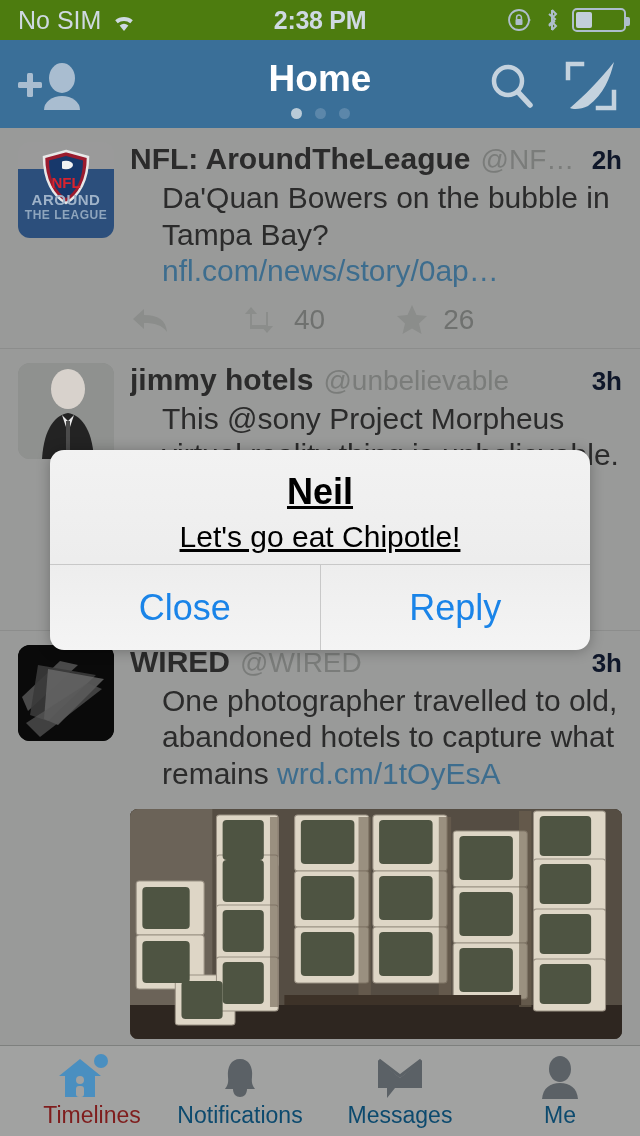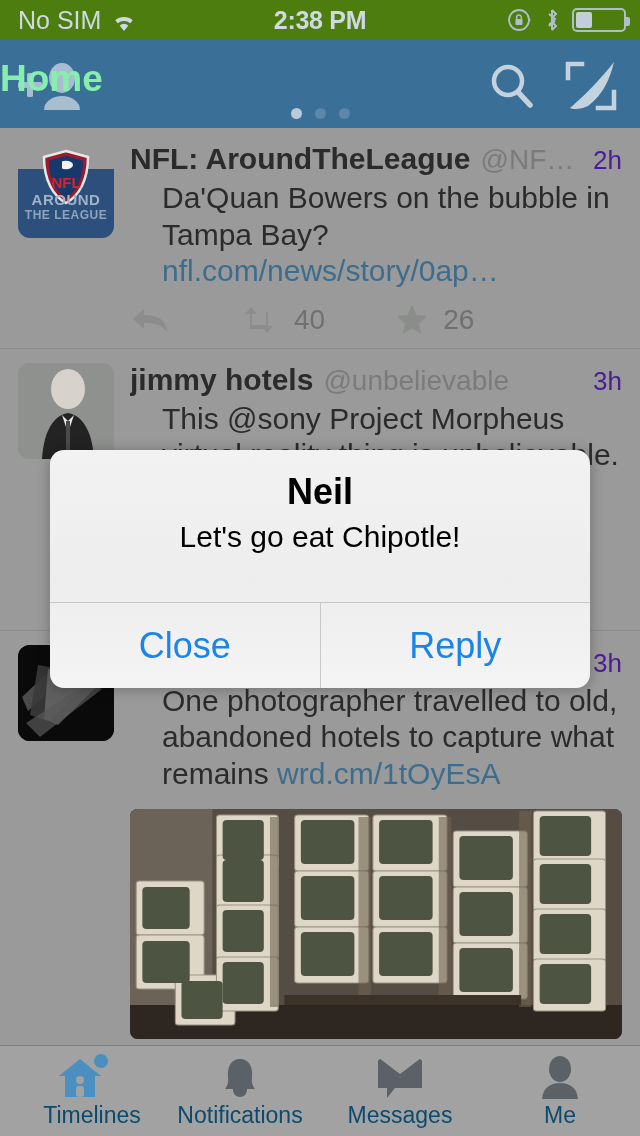--- a/index.html
+++ b/index.html
@@ -81,21 +81,22 @@
     position: absolute;
     top: 40px; left: 0;
     width: 640px;
     height: 88px;
     background: #3a6f98;
   }
   #nav-title {
     position: absolute;
     left: 0; right: 0;
     top: 18px;
-    color: #86efac;
+    text-align: center;
+    color: #ffffff;
     font-size: 37px;
     font-weight: bold;
   }
   #page-dots {
     position: absolute;
     left: 0; right: 0;
     top: 68px;
     display: flex;
     justify-content: center;
     gap: 13px;
@@ -162,23 +163,24 @@
   }
   .handle {
     font-size: 28px;
     color: #7a7c7a;
     overflow: hidden;
     text-overflow: ellipsis;
     flex: 1 1 auto;
   }
   .time {
     font-size: 26px;
-    color: #4c1d95;
+    color: #0f172a;
     margin-left: 10px;
     flex: 0 0 auto;
+    font-weight: bold;
   }
   .tweet-text {
     font-size: 30px;
     line-height: 1.22;
     color: #2b2b2b;
     margin-top: 4px;
     word-wrap: break-word;
     margin-left: 32px;
   }
   .link { color: #3d6d8e; }
@@ -245,40 +247,41 @@
     align-items: center;
     justify-content: center;
     position: relative;
   }
   .tab-icon { height: 46px; display: flex; align-items: center; justify-content: center; position: relative; }
   .tab-label {
     font-size: 23px;
     color: #0c4a6e;
     margin-top: 2px;
   }
-  .tab.active .tab-label { color: #0c4a6e; margin-left: 24px; }
+  .tab.active .tab-label { color: #7f1d1d; margin-left: 24px; }
   .badge-dot {
     position: absolute;
     width: 14px; height: 14px;
     border-radius: 50%;
     background: #4a8fc0;
     right: -4px; top: 0px;
   }
 
   
   #alert {
     position: absolute;
     left: 50px; top: 450px;
     width: 540px;
-    height: 238px;
+    height: 200px;
     border-radius: 14px;
     background: linear-gradient(180deg, #f2f2f2 0%, #ededed 55%, #f4f4f4 100%);
     box-shadow: 0 1px 14px rgba(0,0,0,0.28);
     overflow: hidden;
     z-index: 50;
+    text-decoration: underline;
   }
   #alert-content {
     height: 152px;
     padding: 22px 20px 0 20px;
     text-align: center;
   }
   #alert-title {
     font-size: 36px;
     font-weight: bold;
     color: #000;

